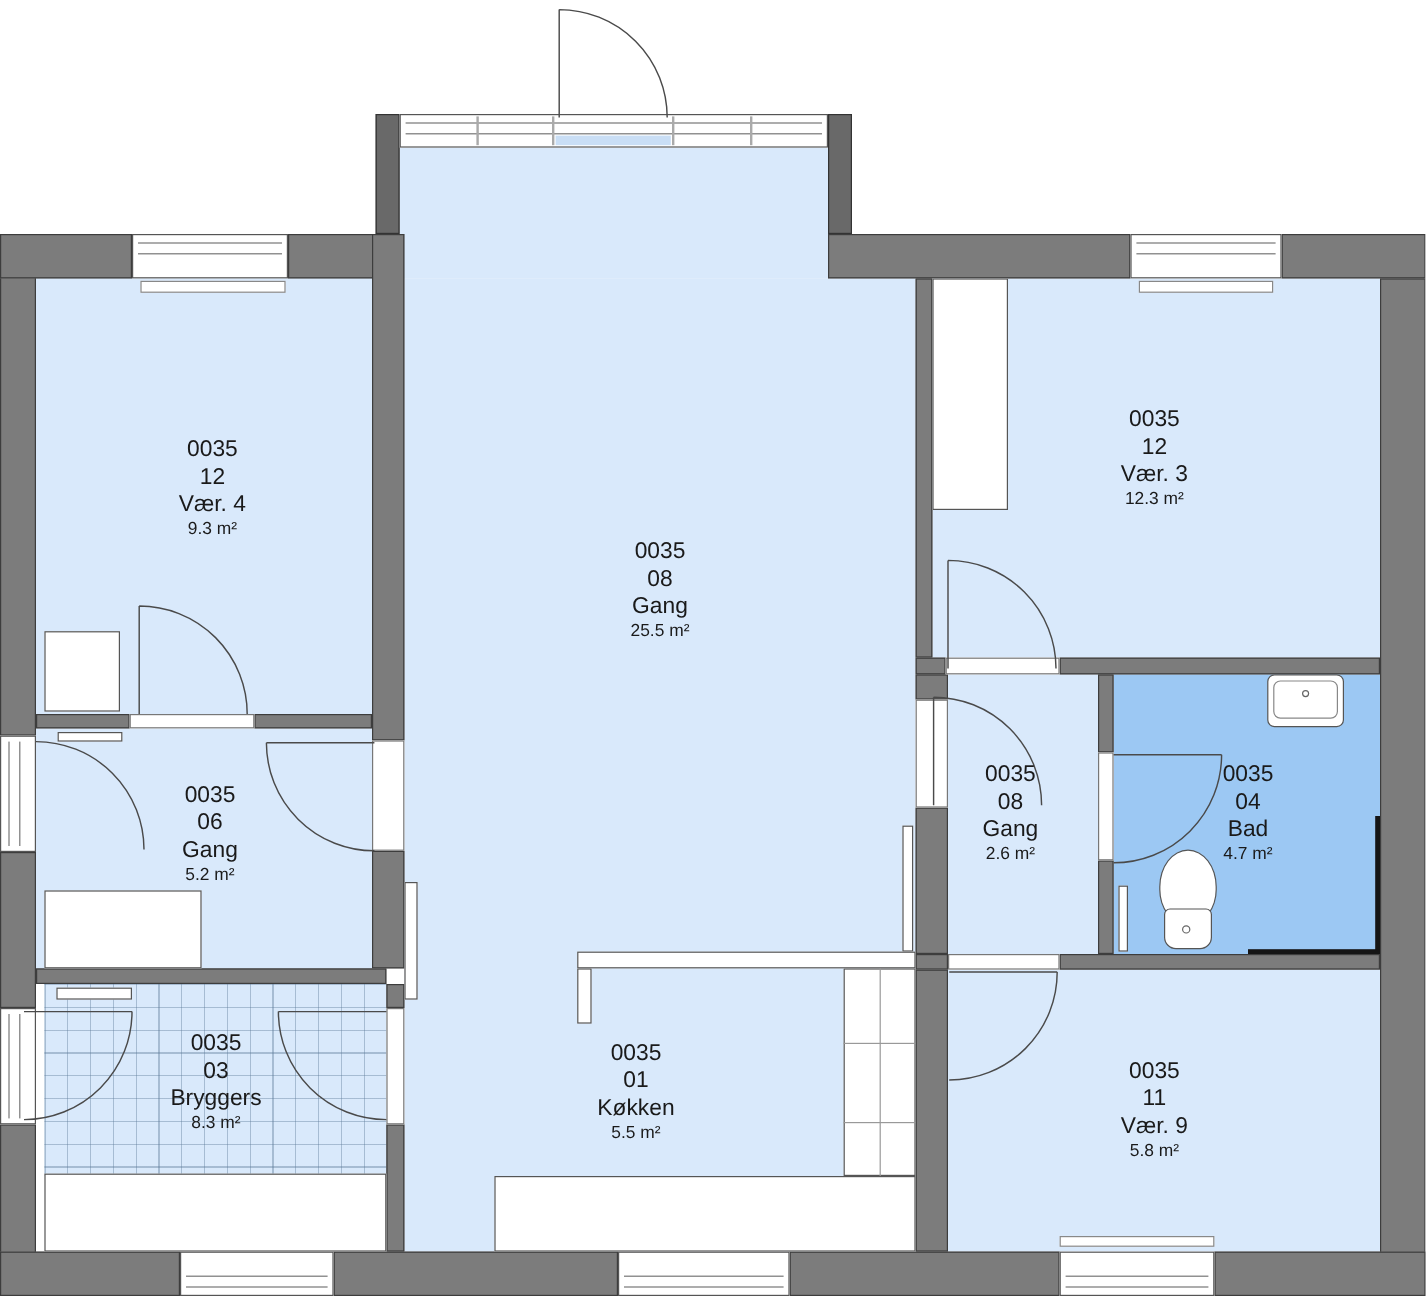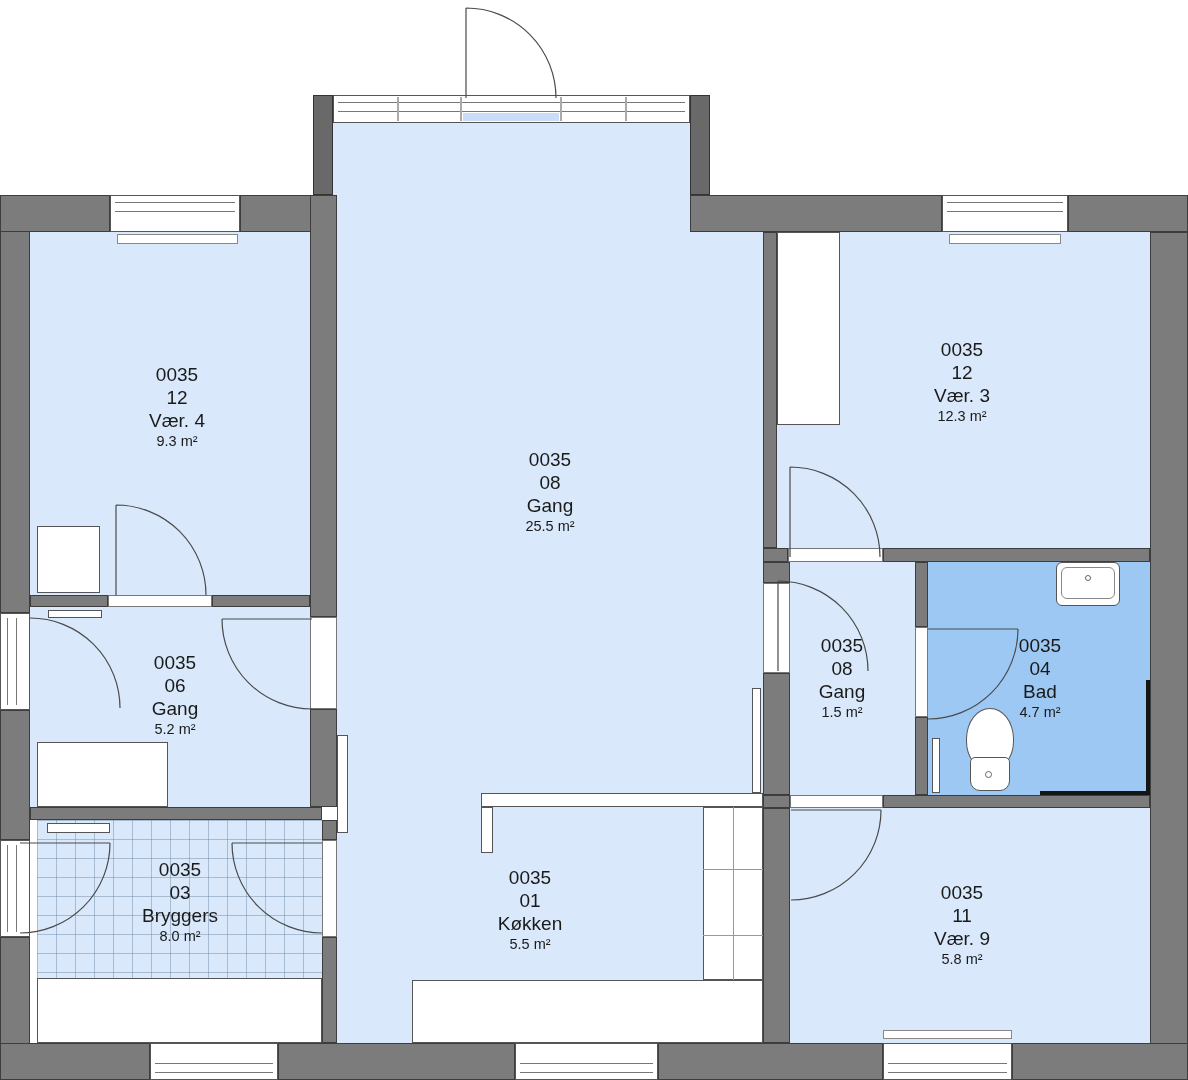--- a/index.html
+++ b/index.html
@@ -184,33 +184,33 @@
   <div class="label" style="left:85px;top:651px">
     <div>0035</div>
     <div>06</div>
     <div>Gang</div>
     <div class="area">5.2 m²</div>
   </div>
   <div class="label" style="left:752px;top:634px">
     <div>0035</div>
     <div>08</div>
     <div>Gang</div>
-    <div class="area">1.5 m²</div>
+    <div class="area">2.6 m²</div>
   </div>
   <div class="label" style="left:950px;top:634px">
     <div>0035</div>
     <div>04</div>
     <div>Bad</div>
     <div class="area">4.7 m²</div>
   </div>
   <div class="label" style="left:90px;top:858px">
     <div>0035</div>
     <div>03</div>
     <div>Bryggers</div>
-    <div class="area">8.0 m²</div>
+    <div class="area">8.3 m²</div>
   </div>
   <div class="label" style="left:440px;top:866px">
     <div>0035</div>
     <div>01</div>
     <div>Køkken</div>
     <div class="area">5.5 m²</div>
   </div>
   <div class="label" style="left:872px;top:881px">
     <div>0035</div>
     <div>11</div>

